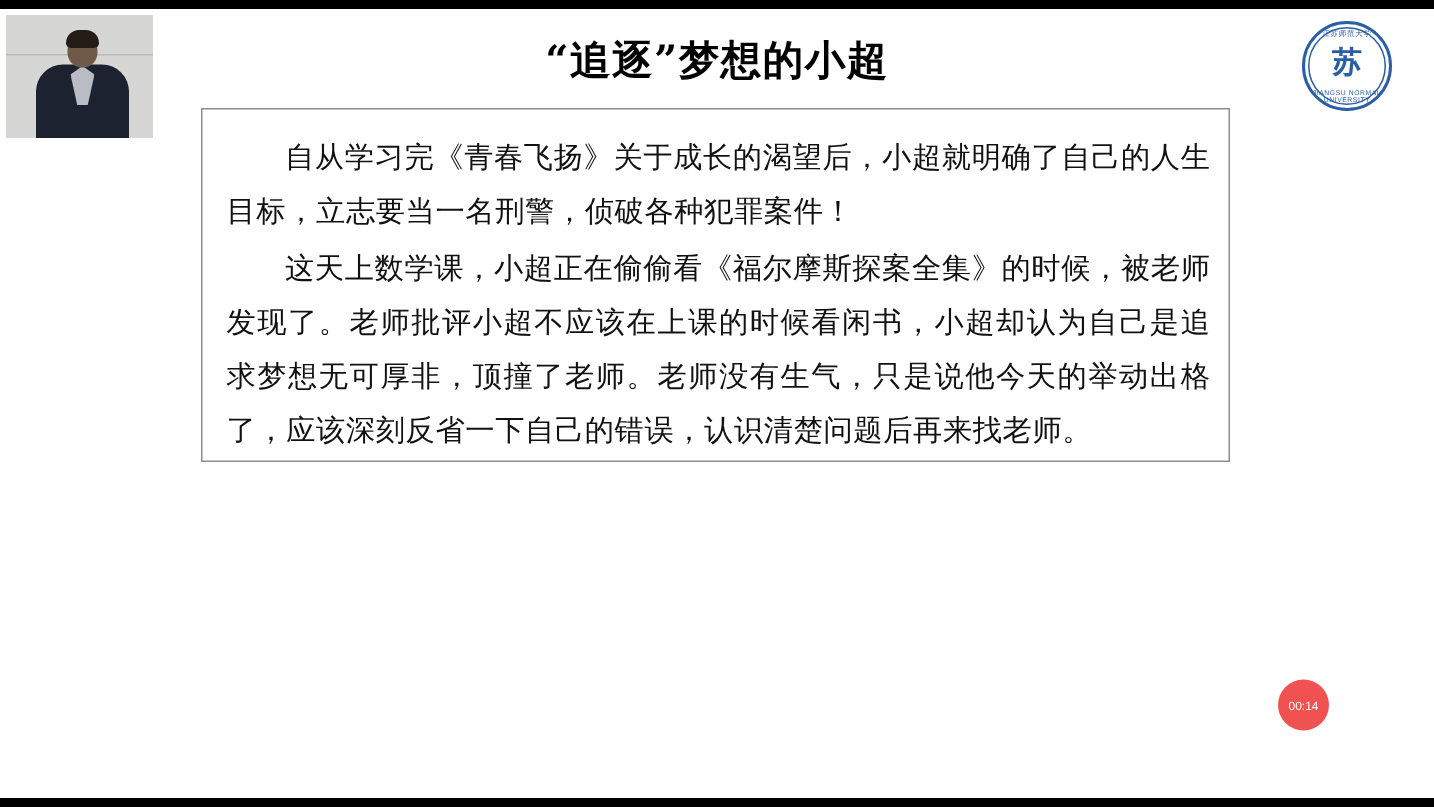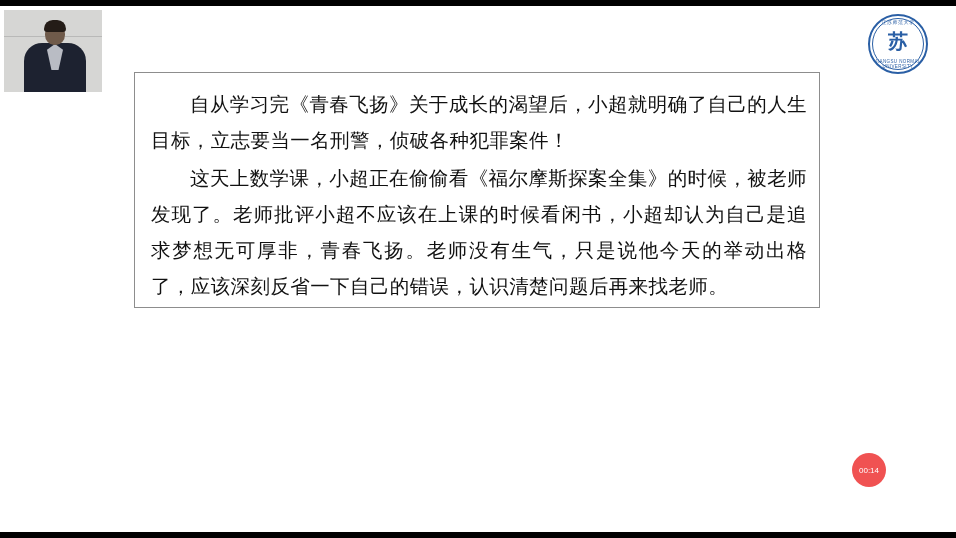--- a/index.html
+++ b/index.html
@@ -211,32 +211,33 @@
 
     <div id="presenter-cam">
       <div class="wall"></div>
       <div class="wall-line"></div>
       <div class="body"></div>
       <div class="shirt"></div>
       <div class="head"></div>
       <div class="hair"></div>
     </div>
 
+    <div id="slide-title">“追逐”梦想的小超</div>
 
     <div id="logo-badge">
       <div class="ring"></div>
       <div class="ring2"></div>
       <div class="arc-text">江苏师范大学</div>
       <div class="mark">苏</div>
       <div class="arc-text-bottom">JIANGSU NORMAL UNIVERSITY</div>
     </div>
 
     <div id="text-box">
       <p>自从学习完《青春飞扬》关于成长的渴望后，小超就明确了自己的人生目标，立志要当一名刑警，侦破各种犯罪案件！</p>
-      <p>这天上数学课，小超正在偷偷看《福尔摩斯探案全集》的时候，被老师发现了。老师批评小超不应该在上课的时候看闲书，小超却认为自己是追求梦想无可厚非，青春飞扬。老师没有生气，只是说他今天的举动出格了，应该深刻反省一下自己的错误，认识清楚问题后再来找老师。</p>
+      <p>这天上数学课，小超正在偷偷看《福尔摩斯探案全集》的时候，被老师发现了。老师批评小超不应该在上课的时候看闲书，小超却认为自己是追求梦想无可厚非，顶撞了老师。老师没有生气，只是说他今天的举动出格了，应该深刻反省一下自己的错误，认识清楚问题后再来找老师。</p>
     </div>
 
     <div id="timer-bubble">00:14</div>
 
   </div>
 
   <div class="letterbox" id="letterbox-bottom"></div>
 
 </div>
 

